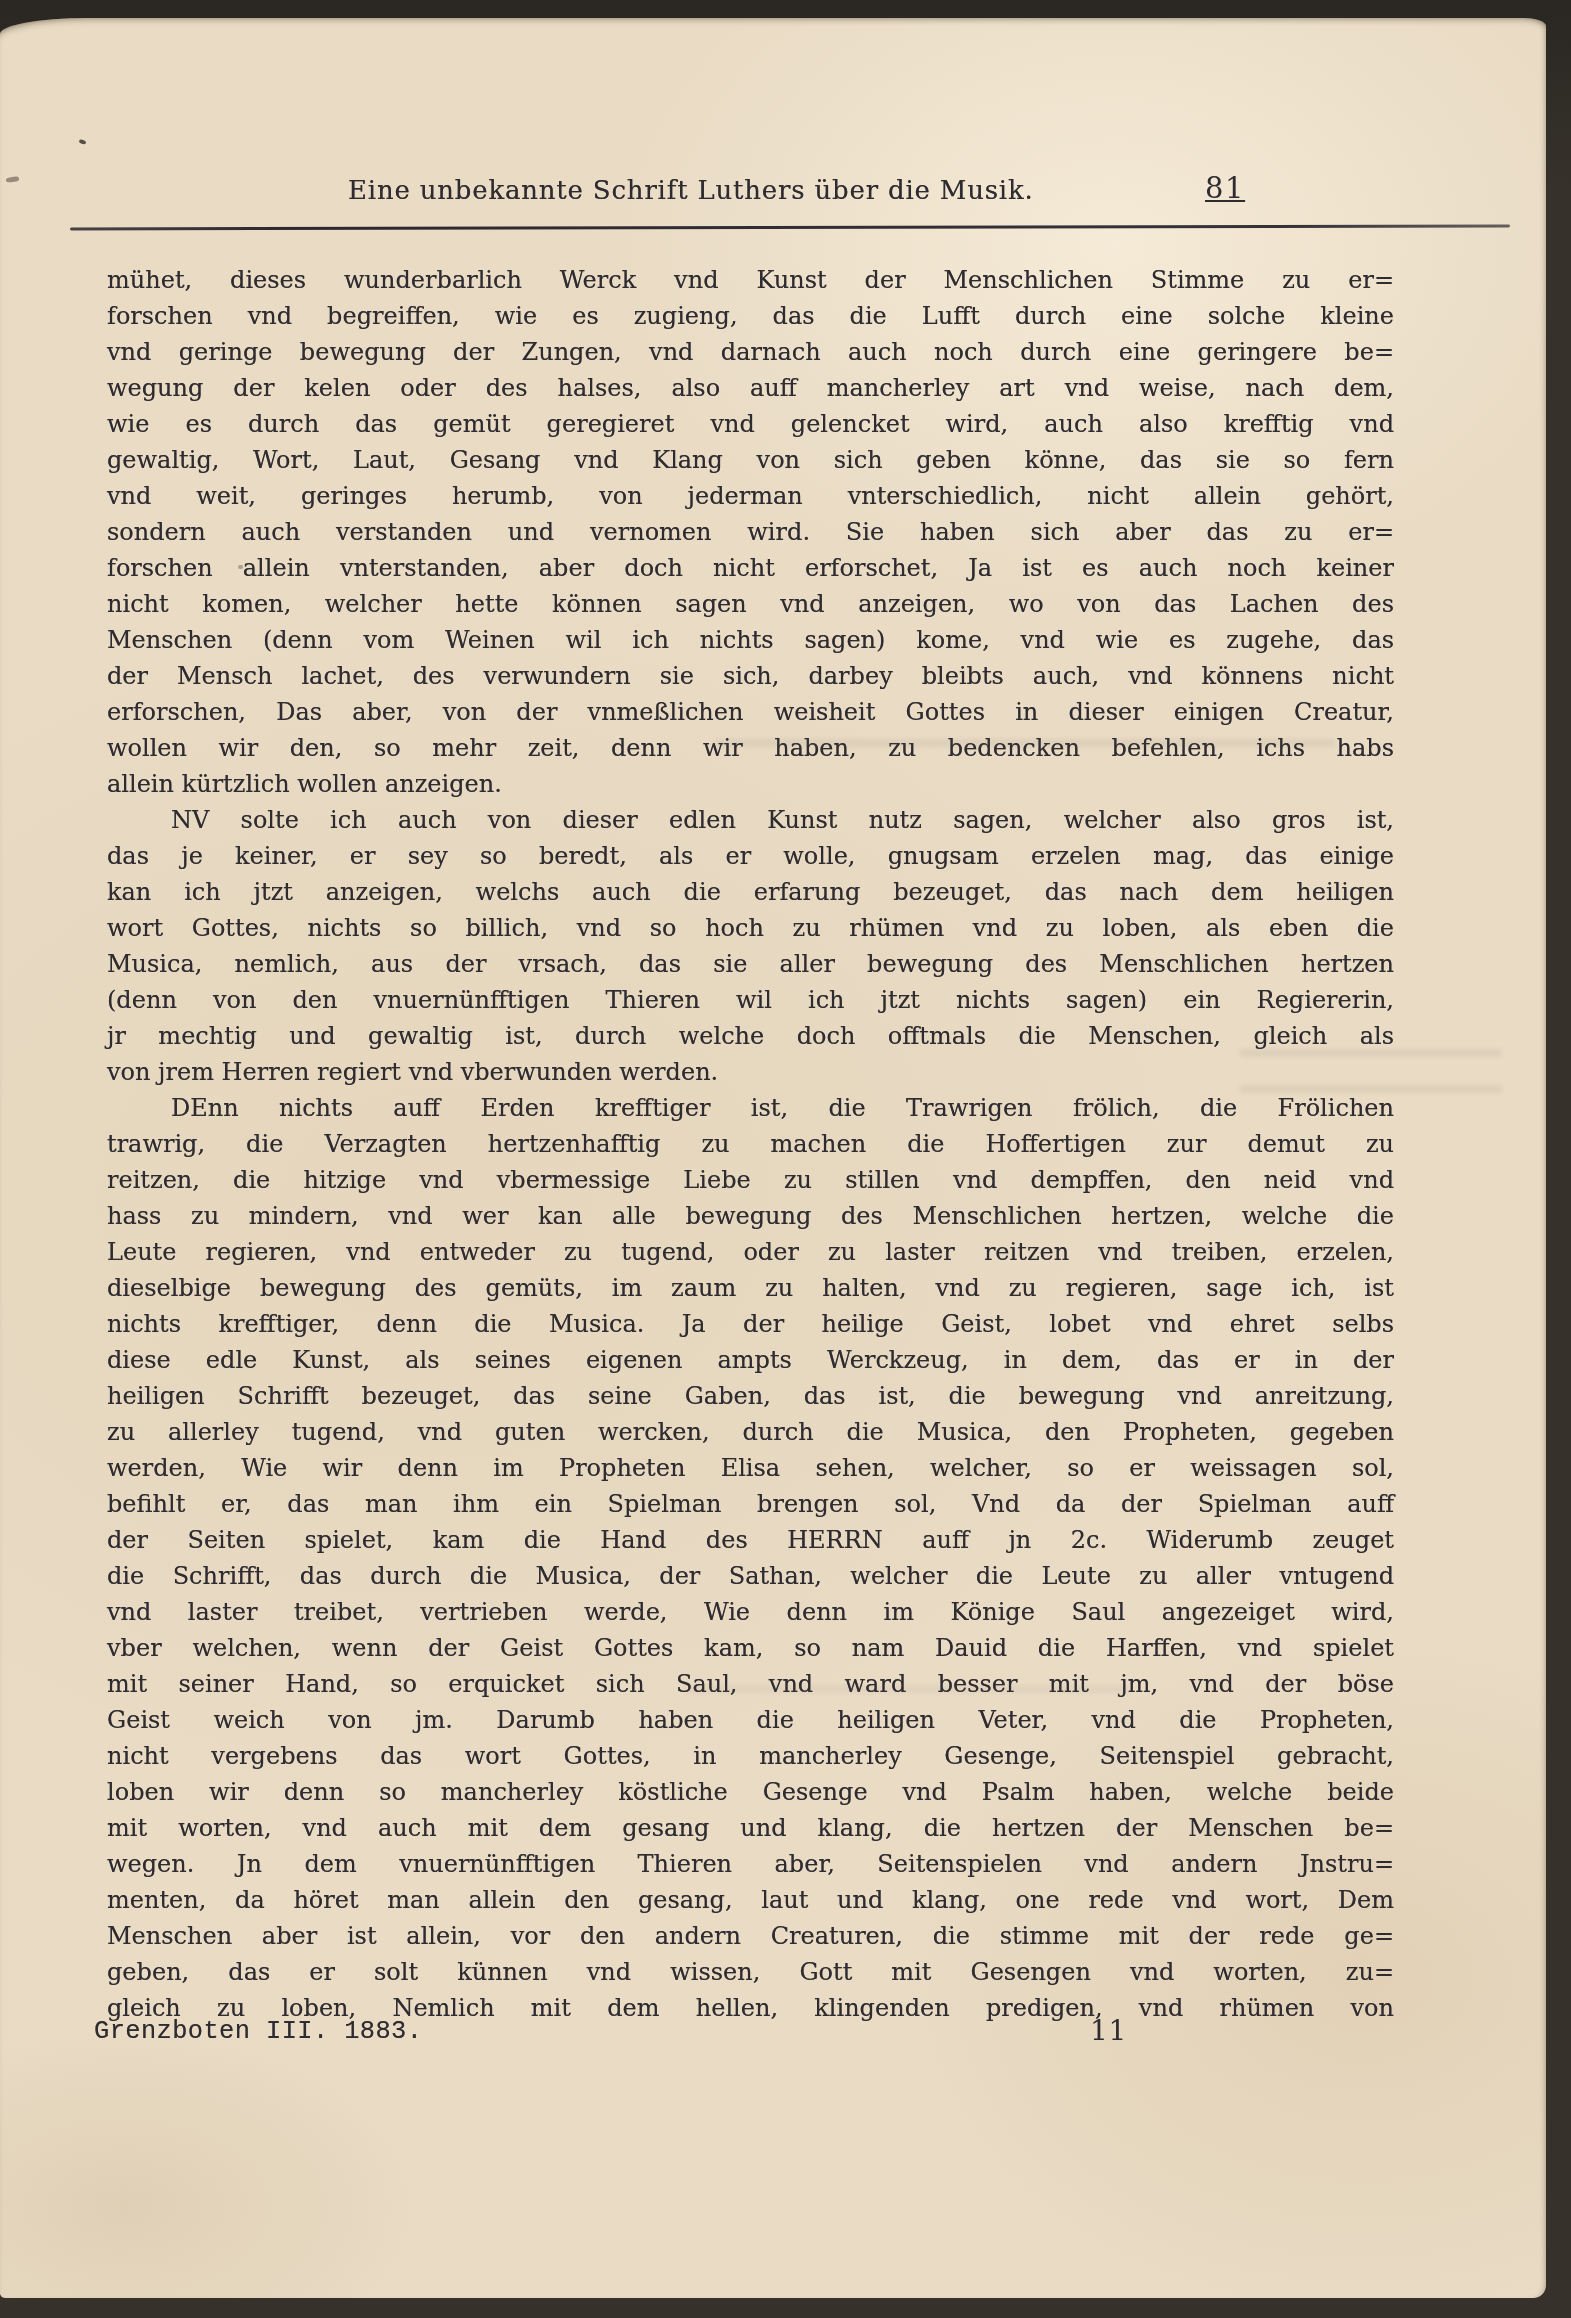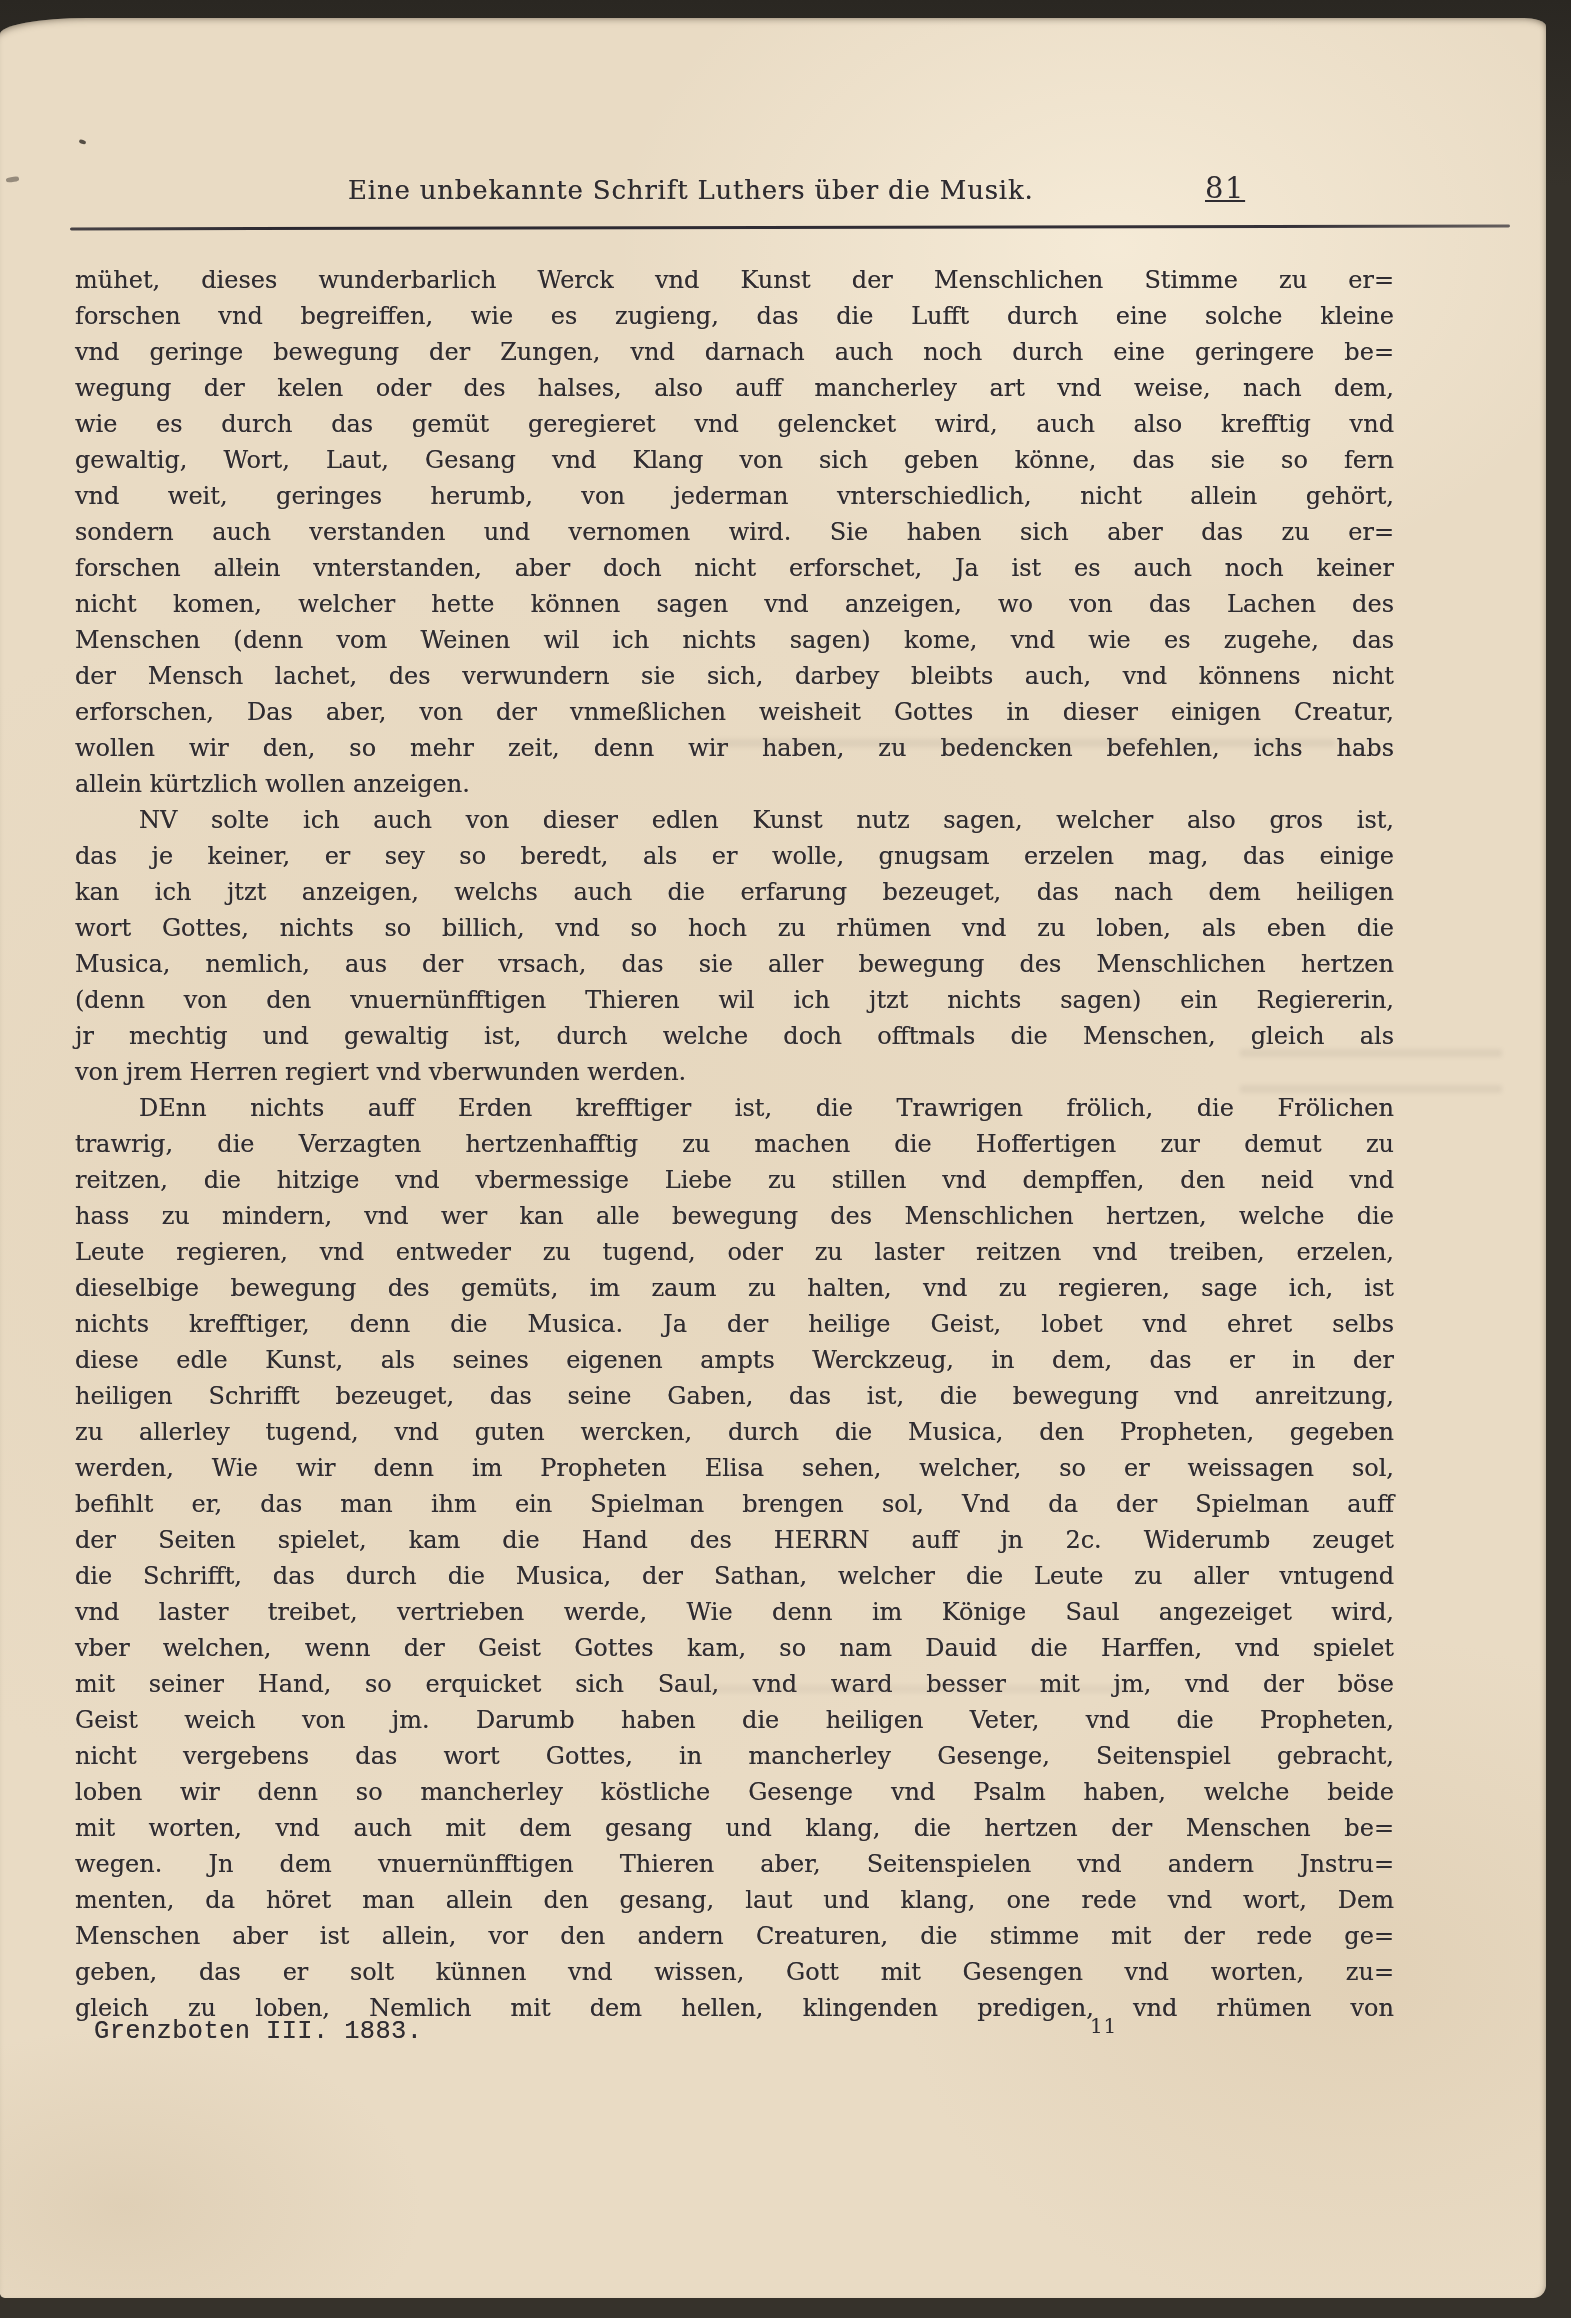--- a/index.html
+++ b/index.html
@@ -53,32 +53,33 @@
     position:absolute; left:75px; top:244px; width:1319px;
     font-size:24px; line-height:36px;
     text-shadow:0 0 0.4px rgba(47,44,49,0.6);
   }
   .tl{
     height:36px;
     text-align:justify;
     text-align-last:justify;
     white-space:nowrap;
     overflow:visible;
+    margin-left:32px;
   }
   .tl.ind{padding-left:64px;}
   .tl.pend{text-align:center;text-align-last:left;}
   .footer-imprint{
     position:absolute; left:94px; top:1999px;
     font-size:25.4px; letter-spacing:0.4px;
     text-shadow:0 0 0.4px rgba(47,44,49,0.6);
     font-family:Liberation Mono, monospace;
   }
   .footer-signature{
     position:absolute; left:1090px; top:1996px;
-    font-size:20px; letter-spacing:0.8px;
+    font-size:28px; letter-spacing:0.8px;
   }
   .fleck{position:absolute;border-radius:50%;}
   .fleck.f1{left:79px;top:122px;width:7.2px;height:4px;background:rgba(48,42,38,0.8);transform:rotate(20deg);}
   .fleck.f2{left:6.4px;top:159px;width:12.7px;height:4.8px;background:rgba(48,42,38,0.45);transform:rotate(-8deg);border-radius:40%;}
   .fleck.f3{left:238px;top:547px;width:4.8px;height:4.8px;background:rgba(60,52,44,0.35);}
   .bleed{
     position:absolute; opacity:0.10; filter:blur(2px);
     background:repeating-linear-gradient(180deg, transparent 0 22px, rgba(110,100,88,0.9) 22px 30px, transparent 30px 36px);
   }
   .bleed.b1{left:715px;top:699px;width:620px;height:48px;}

